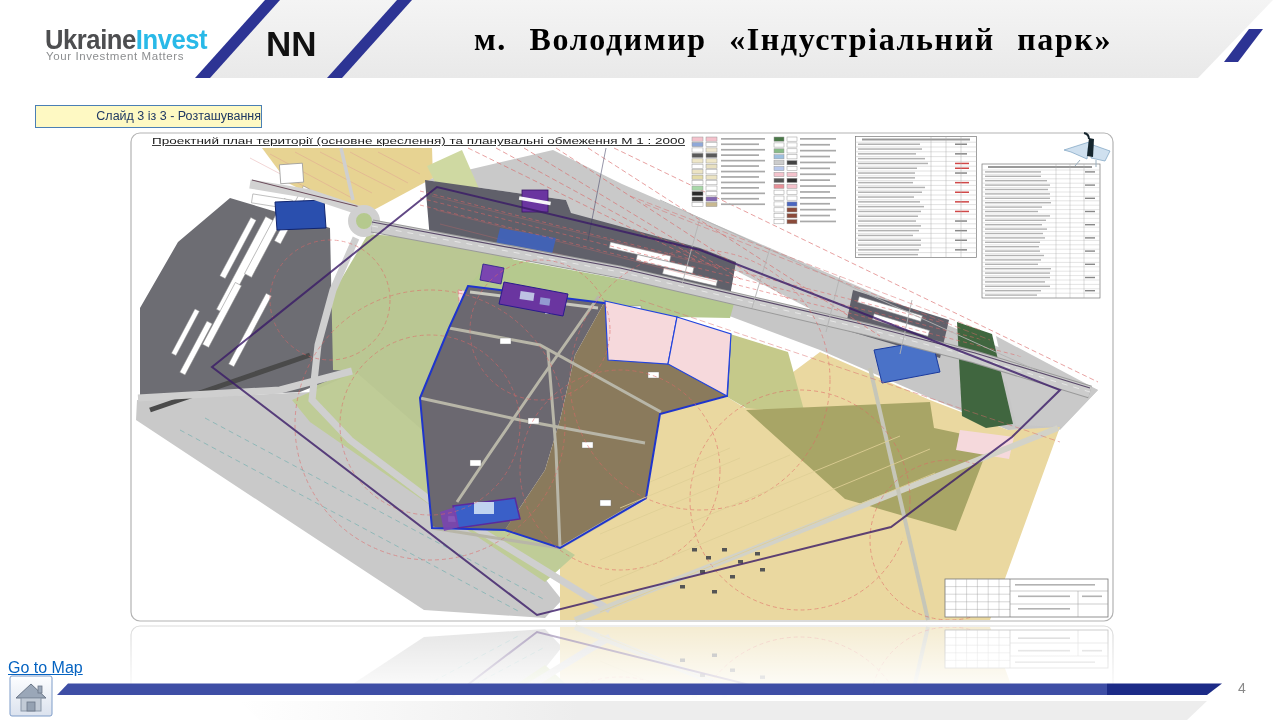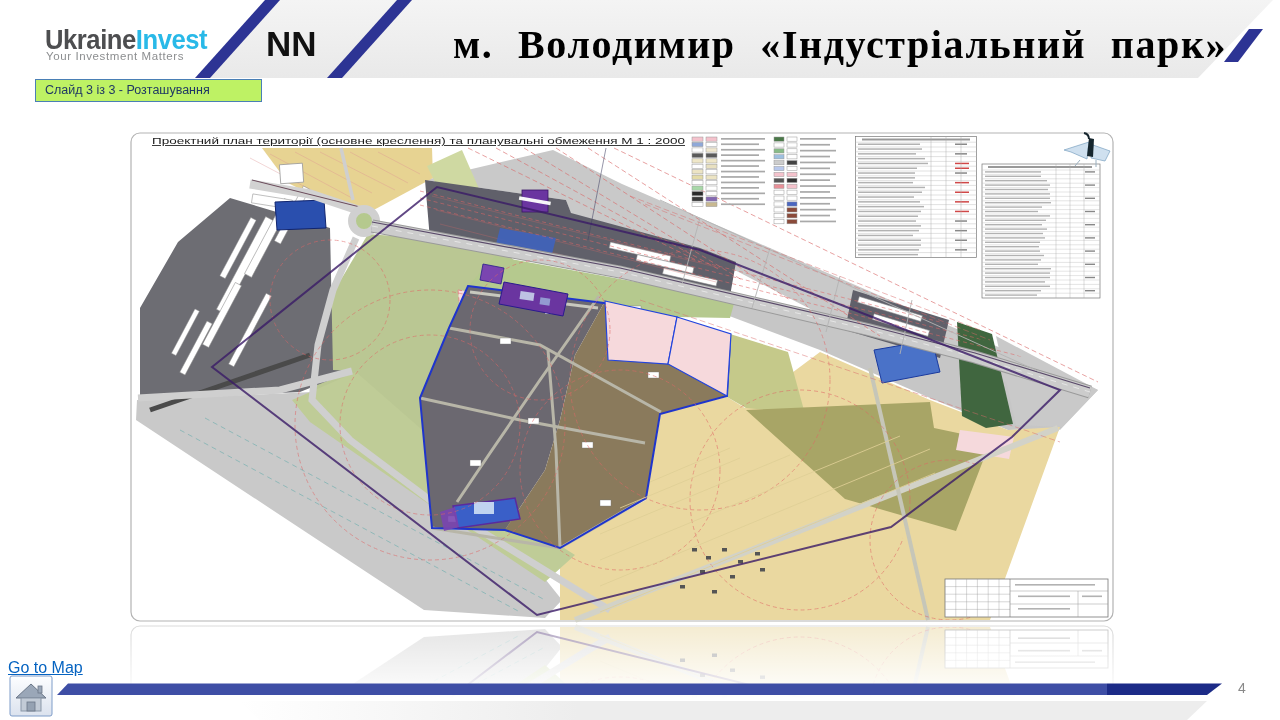--- a/index.html
+++ b/index.html
@@ -547,19 +547,19 @@
 <rect x="27" y="702" width="8" height="9" fill="#95a2b2" stroke="#6b7788" stroke-width="0.8"></rect>
     </g>
 </svg>
 
 <div class="abs" style="left:45px;top:24px;font-size:28px;font-weight:bold;letter-spacing:-0.5px;transform:scaleX(0.915);transform-origin:0 0;white-space:nowrap;"><span style="color:#4d4e50">Ukraine</span><span style="color:#29b9e8">Invest</span></div>
 
 <div class="abs" style="left:46px;top:50px;font-size:11.5px;color:#8c8e90;letter-spacing:0.6px;">Your Investment Matters</div>
 
 <div class="abs" style="left:266px;top:24px;font-size:35px;font-weight:bold;color:#111;text-align:right;">NN</div>
 
-<div class="abs" style="left:453px;top:21px;width:680px;text-align:center;font-family:'Liberation Serif',serif;font-size:40px;font-weight:bold;color:#000;letter-spacing:1.6px;word-spacing:13px;white-space:nowrap;">м. Володимир «Індустріальний парк»</div>
-
-<div class="abs" style="left:35px;top:79px;width:216px;height:21px;border:1.5px solid #4a7fb5;background:#bef264;font-size:12.5px;color:#1f3864;line-height:21px;padding-left:9px;">Слайд 3 із 3 - Розташування</div>
+<div class="abs" style="left:453px;top:21px;width:680px;text-align:center;font-family:'Liberation Serif',serif;font-size:32px;font-weight:bold;color:#000;letter-spacing:1.6px;word-spacing:13px;white-space:nowrap;">м. Володимир «Індустріальний парк»</div>
+
+<div class="abs" style="left:35px;top:105px;width:216px;height:21px;border:1.5px solid #4a7fb5;background:#fef9c3;font-size:12.5px;color:#1f3864;line-height:21px;padding-left:9px;text-align:right;">Слайд 3 із 3 - Розташування</div>
 
 <div class="abs" style="left:8px;top:659px;font-size:16px;color:#0563c1;text-decoration:underline;">Go to Map</div>
 
 <div class="abs" style="left:1238px;top:680px;font-size:14px;color:#898989;">4</div>
 
 </body></html>

